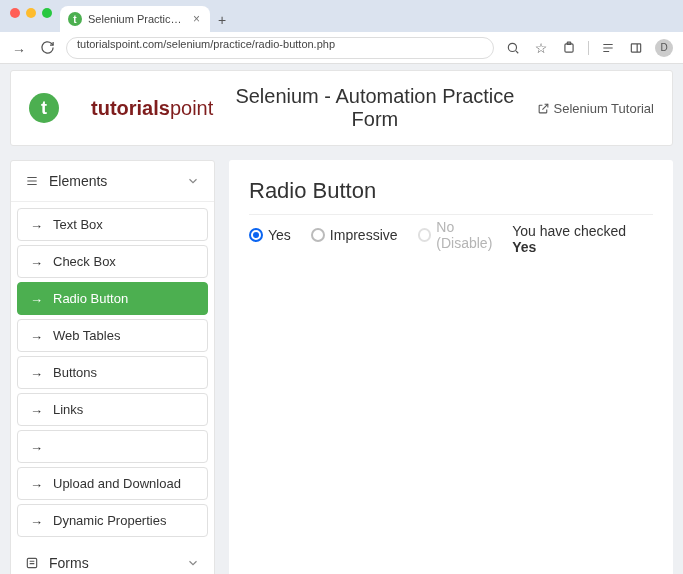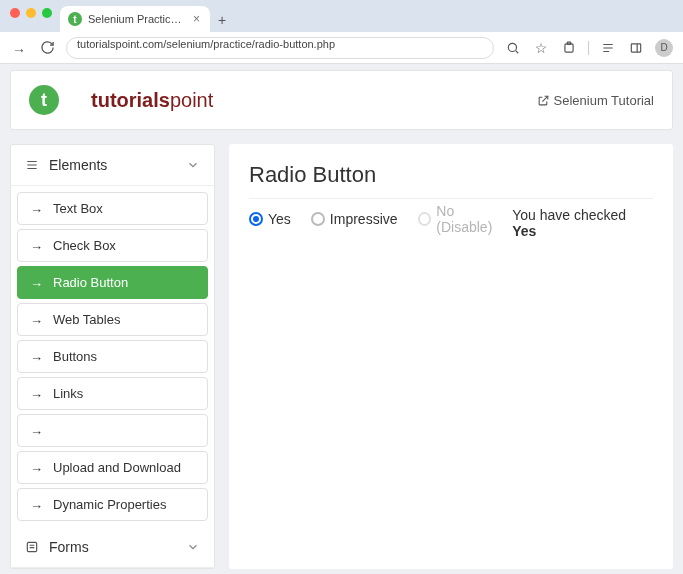--- a/index.html
+++ b/index.html
@@ -250,20 +250,21 @@
   </div>
 </div>
 
 <div class="site-header">
   <div class="brand">
     <div class="brand-logo">t</div>
     <div class="brand-text">
       <b>tutorials</b><span>point</span>
     </div>
   </div>
+  <div class="site-title">Selenium - Automation Practice Form</div>
   <div class="tut-link">
     <svg viewBox="0 0 24 24" stroke="#555" stroke-width="2" fill="none">
         <path d="M14 4h6v6"></path>
         <path d="M20 4L10 14"></path>
         <path d="M18 14v5a1 1 0 0 1-1 1H5a1 1 0 0 1-1-1V7a1 1 0 0 1 1-1h5"></path>
       </svg>
     <span>Selenium Tutorial</span>
   </div>
 </div>
 

